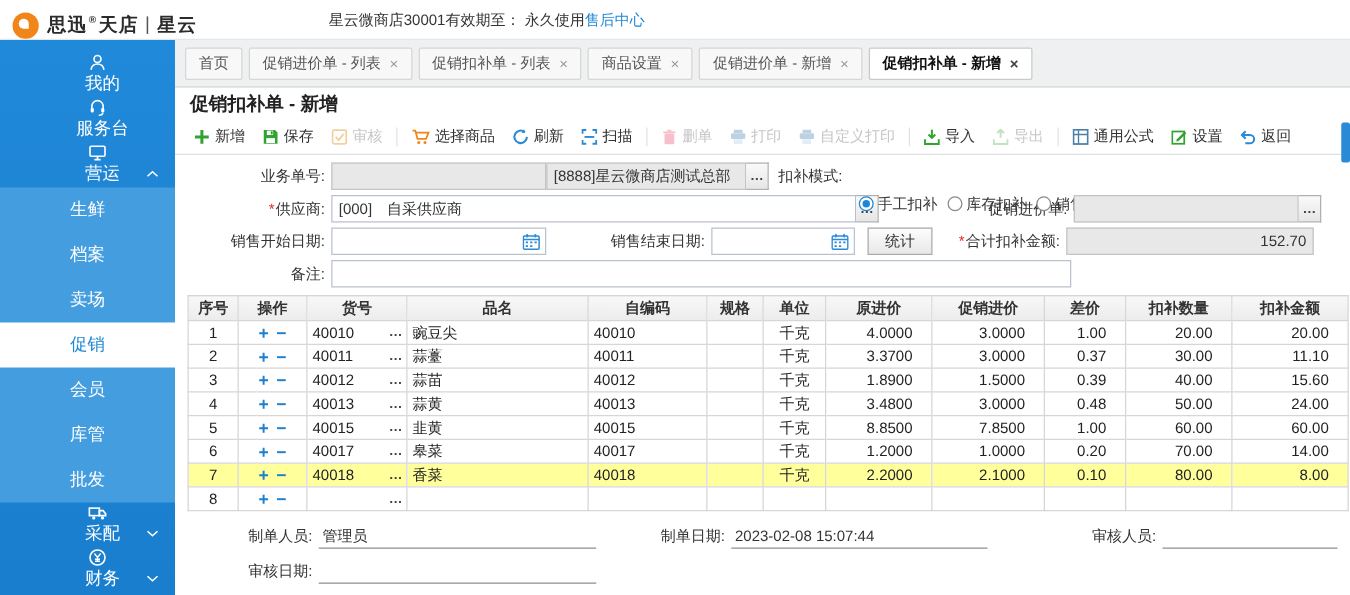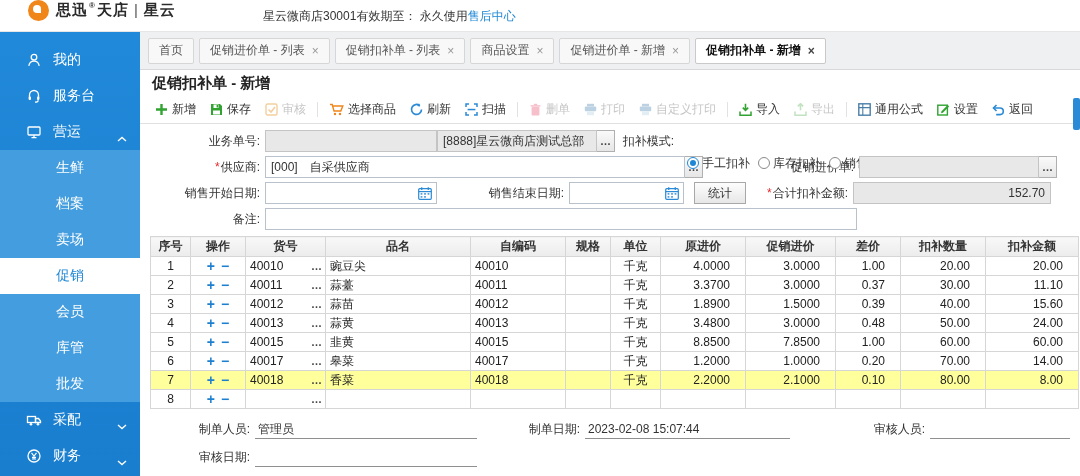--- a/index.html
+++ b/index.html
@@ -1,35 +1,35 @@
 <!DOCTYPE html>
 <html><head>
 <meta charset="utf-8">
 <style>
 * { box-sizing:border-box; margin:0; padding:0; }
 html,body { width:1080px; height:476px; overflow:hidden; }
 body { font-family:"Liberation Sans","DejaVu Sans",sans-serif; font-size:12px; color:#333; background:#fff; }
 
 
-.topbar { height:32px; background:#fff; border-bottom:1px solid #e6e6e6; display:flex; align-items:flex-start; position:relative;padding-left:18px; }
+.topbar { height:32px; background:#fff; border-bottom:1px solid #e6e6e6; display:flex; align-items:flex-end; position:relative; }
 .logo { display:flex; align-items:center; padding-left:10px; }
 .logo-badge { width:21px; height:21px; border-radius:50%; background:#f08519; margin-right:7px; position:relative; }
 .logo-badge::after { content:""; position:absolute; left:5px; top:5px; width:8px; height:8px; border-radius:50% 50% 0 50%; background:#fff; }
 .logo-text { font-size:15px; font-weight:bold; color:#2b2b2b; letter-spacing:1px; display:flex; align-items:flex-start; }
 .logo-text sup { font-size:8px; margin:0 1px; }
 .logo-sep { margin:0 5px; color:#555; font-weight:normal; }
 .store-info { position:absolute; left:263px; top:0; height:32px; display:flex; align-items:center; font-size:12px; color:#333; white-space:nowrap; }
 .support-link { color:#1e87d5; cursor:pointer; }
 
 
 .layout { display:flex; height:444px; }
 
 
 .sidebar { width:140px; flex:none; background:linear-gradient(180deg,#2189d9,#1a7ecf); color:#fff; padding-top:10px; overflow:hidden; }
-.side-item { height:36px; display:flex; align-items:center; padding-left:24px; font-size:14px; cursor:pointer; position:relative; }
+.side-item { height:36px; display:flex; align-items:center; padding-left:24px; font-size:14px; cursor:pointer; position:relative;flex-direction:column; }
 .side-ic { width:20px; display:flex; justify-content:center; margin-right:9px; }
 .chev { position:absolute; right:13px; top:15px; }
 .side-sub { background:#449dde; }
 .side-sub-item { height:36px; display:flex; align-items:center; justify-content:center; font-size:14px; cursor:pointer; }
 .side-sub-item.active { background:#fff; color:#1e87d5; }
 
 
 .main { flex:1; min-width:0; display:flex; flex-direction:column; background:#fff; position:relative; }
 
 

